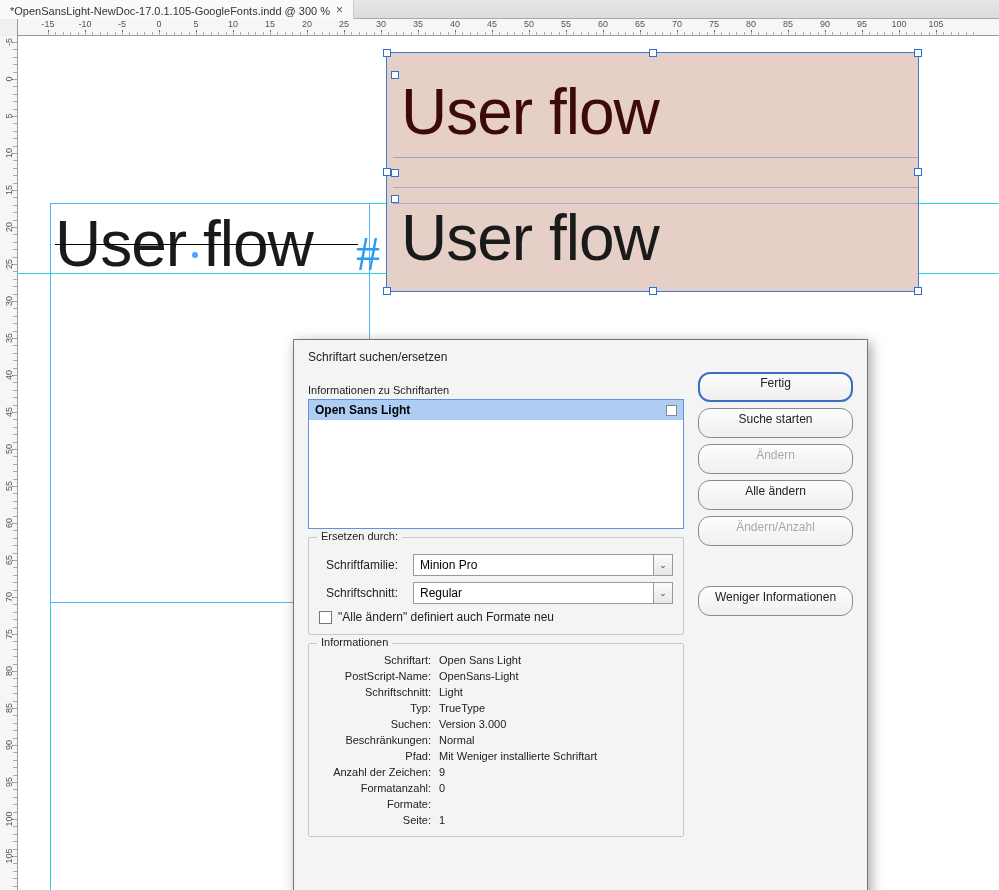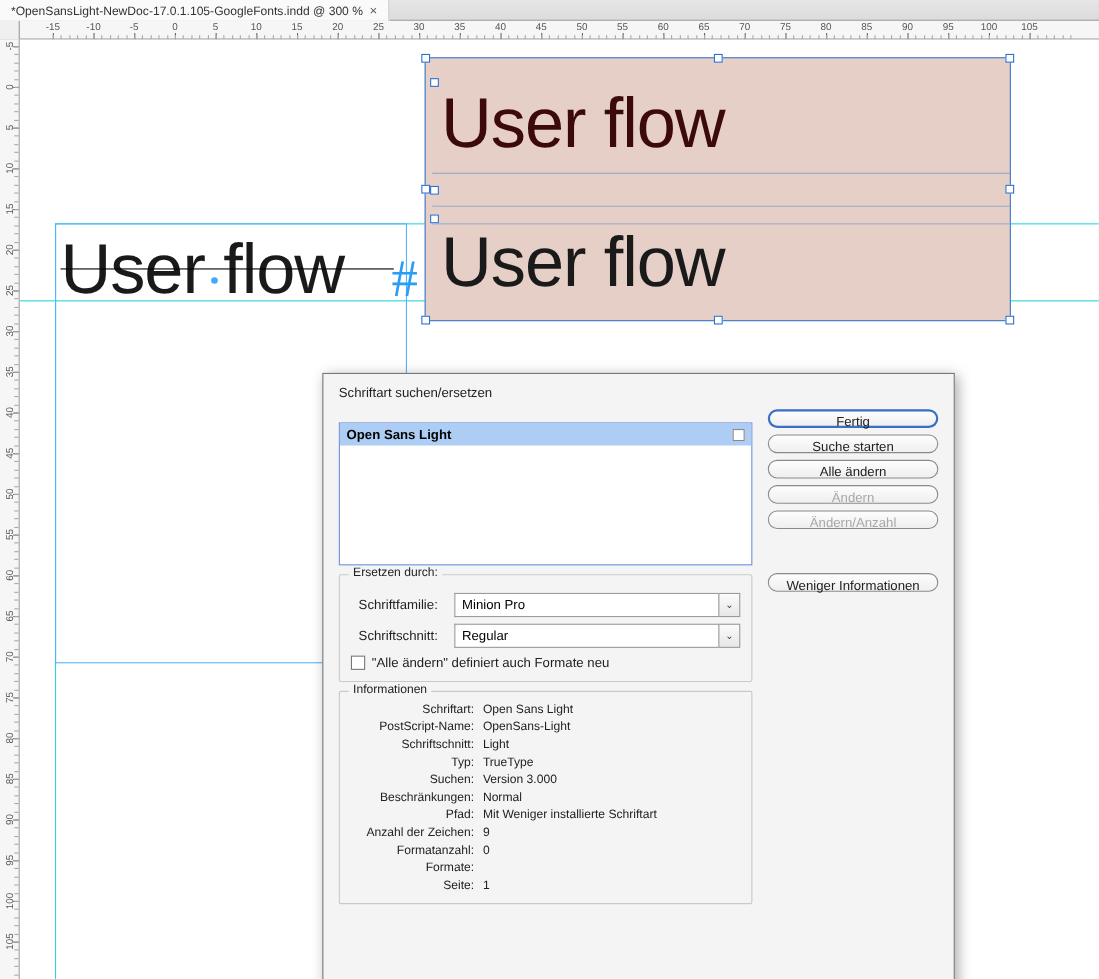--- a/index.html
+++ b/index.html
@@ -68,21 +68,21 @@
 
   .group { border:1px solid #c9c9c9; border-radius:2px; padding:10px 10px 10px 10px; position:relative; margin-top:8px; }
   .group > .legend { position:absolute; top:-8px; left:8px; background:#f4f4f4; padding:0 4px; font-size:11px; color:#222; }
   .group.noborder { border:none; padding:4px 0 0 0; }
 
   .fontlist { width:100%; height:130px; background:#fff; border:1px solid #6a8fd8; }
   .fontlist .item { display:flex; align-items:center; justify-content:space-between; padding:3px 6px; font-size:12px; font-weight:bold; color:#000; }
   .fontlist .item.selected { background:#aecdf5; }
   .fontlist .chk { width:11px; height:11px; border:1px solid #888; background:#fff; }
 
-  .btn { width:100%; height:17px; border:1px solid #8a8a8a; border-radius:12px; background:linear-gradient(#fdfdfd,#efefef); font-size:12px; color:#222; text-align:center; line-height:21px; cursor:pointer; }
+  .btn { width:100%; height:30px; border:1px solid #8a8a8a; border-radius:12px; background:linear-gradient(#fdfdfd,#efefef); font-size:12px; color:#222; text-align:center; line-height:21px; cursor:pointer; }
   .btn.primary { border:2px solid #3a6fc5; line-height:19px; }
   .btn.disabled { color:#a8a8a8; cursor:default; }
 
   .formrow { display:flex; align-items:center; gap:8px; margin:6px 0; font-size:12px; color:#222; }
   .formrow label { width:86px; text-align:center; }
   .select { flex:1; height:22px; display:flex; }
   .select input { flex:1; border:1px solid #9a9a9a; border-right:none; padding:2px 6px; font-size:12px; background:#fff; }
   .select .arrow { width:20px; border:1px solid #9a9a9a; background:linear-gradient(#fbfbfb,#e7e7e7); display:flex; align-items:center; justify-content:center; font-size:9px; color:#444; }
   .chkrow { display:flex; align-items:center; gap:6px; font-size:12px; color:#222; margin-top:6px; }
   .chkbox { width:13px; height:13px; border:1px solid #777; background:#fff; }
@@ -482,20 +482,21 @@
     <div class="handle" style="left:4px; top:142px"></div>
   </div>
 
   <div class="dialog">
     <div class="dialog-title">Schriftart suchen/ersetzen</div>
     <div class="dialog-body">
 
       <div class="columns">
         <div class="col-left">
           <div class="group noborder">
+            <div class="legend" style="position:static;background:none;padding:0 0 3px 0">Informationen zu Schriftarten</div>
             <div class="fontlist">
               <div class="item selected">
                 <span>Open Sans Light</span>
                 <span class="chk"></span>
               </div>
             </div>
           </div>
 
           <div class="group">
             <span class="legend">Ersetzen durch:</span>
@@ -544,22 +545,22 @@
                 <div class="v"></div>
               <div class="k">Seite:</div>
                 <div class="v">1</div>
             </div>
           </div>
         </div>
 
         <div class="col-right">
           <div class="btn primary"><span>Fertig</span></div>
           <div class="btn"><span>Suche starten</span></div>
+          <div class="btn disabled"><span>Ändern</span></div>
           <div class="btn"><span>Alle ändern</span></div>
-          <div class="btn disabled"><span>Ändern</span></div>
           <div class="btn disabled"><span>Ändern/Anzahl</span></div>
           <div style="height:28px"></div>
           <div class="btn"><span>Weniger Informationen</span></div>
         </div>
       </div>
     </div>
   </div>
 
 </div>
 

